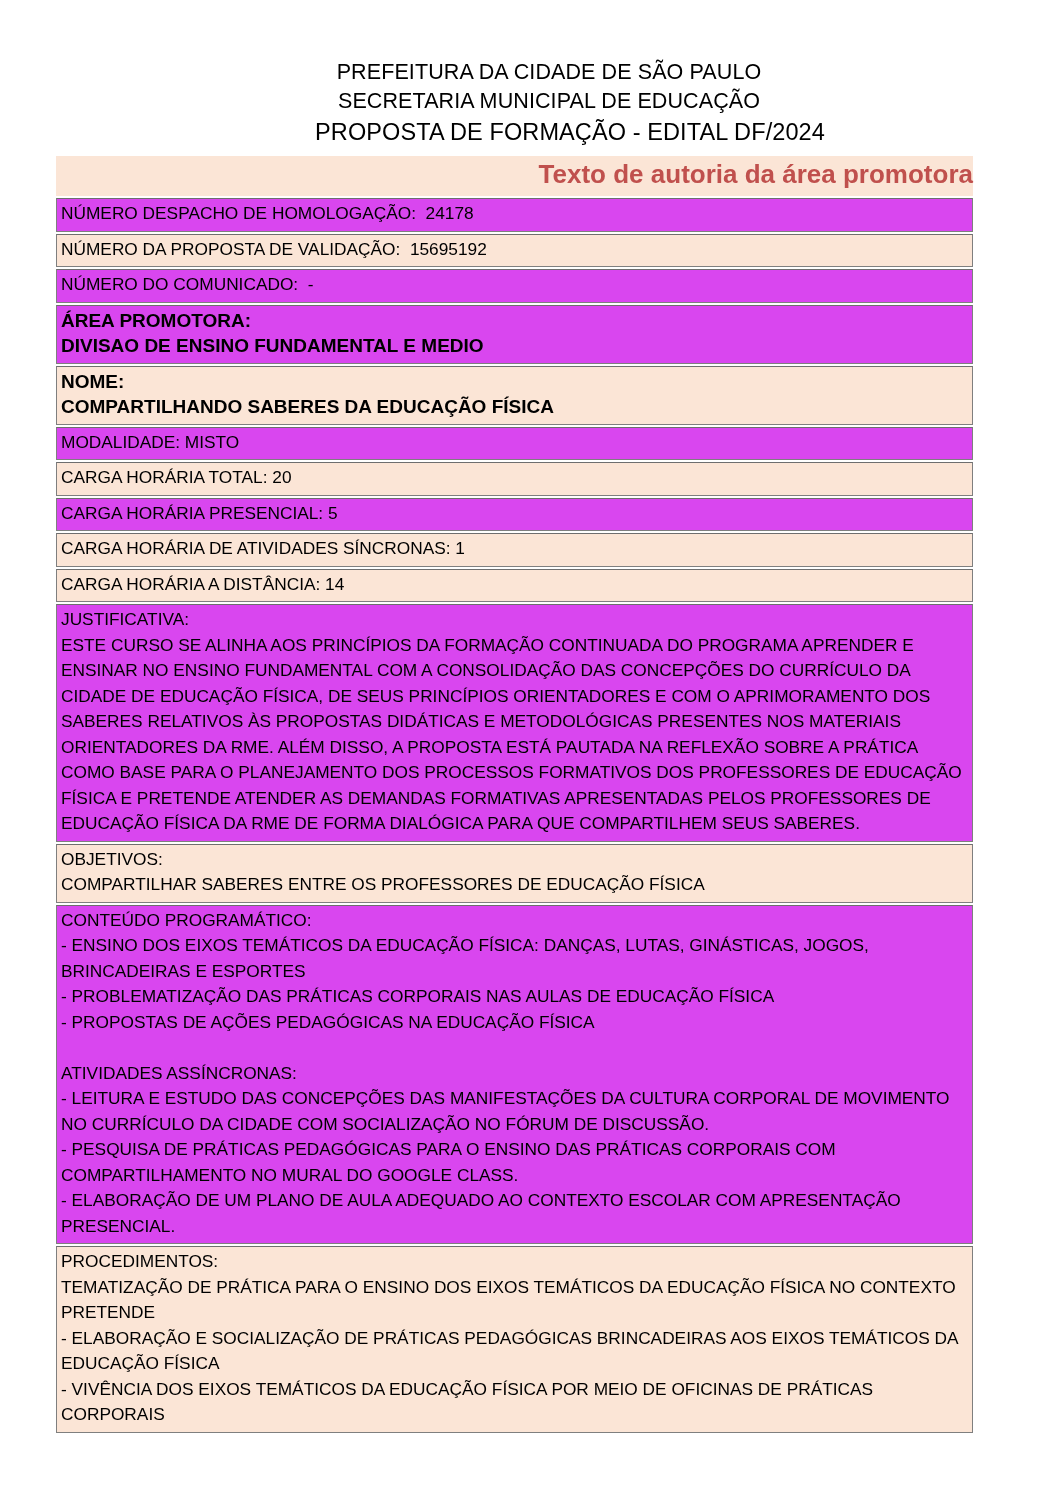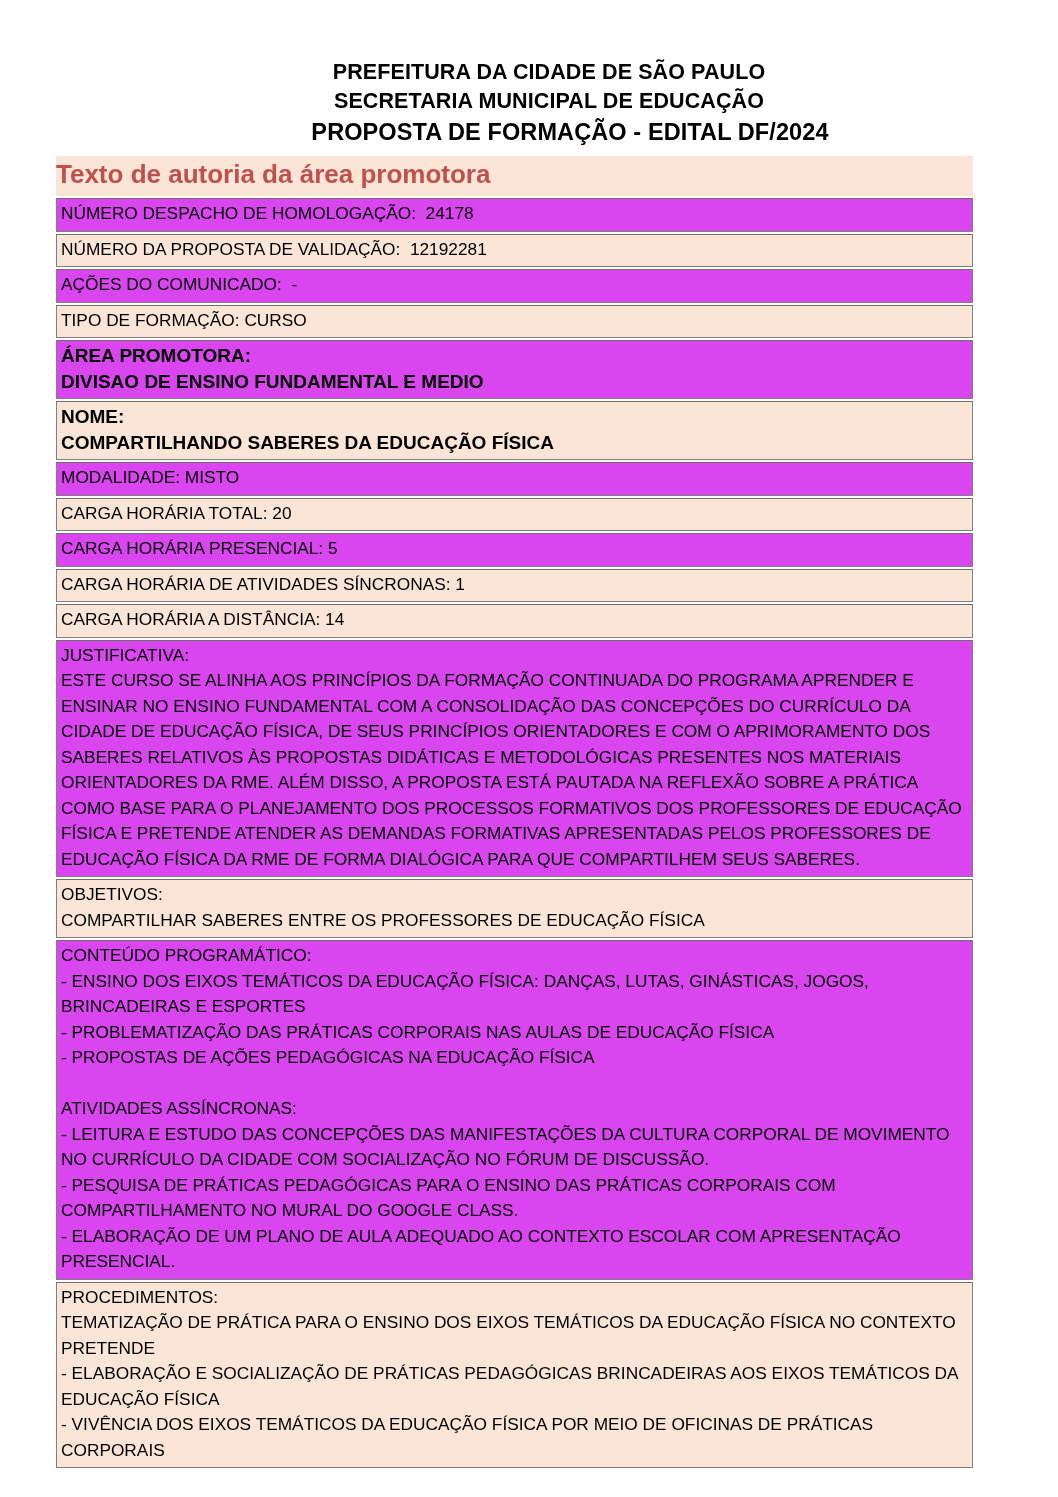--- a/index.html
+++ b/index.html
@@ -23,21 +23,21 @@
     padding: 0;
     position: relative;
   }
 
   
   .doc-header {
     padding-top: 58px;
     text-align: center;
   }
   .doc-header .hline {
-    font-weight: bold;
+    font-weight: normal;
     font-size: 21.5px;
     line-height: 29px;
     letter-spacing: 0.1px;
     white-space: nowrap;
     margin-left: 40px;
   }
   .doc-header .hline.big {
     font-size: 23.5px;
     line-height: 32px;
     padding-left: 42px;
@@ -45,21 +45,21 @@
 
   
   .doc-table {
     width: 917px;
     margin: 0 0 0 56px;
     padding-top: 8px;
   }
 
   .band {
     background: #fbe5d6;
-    text-align: left;
+    text-align: right;
     padding: 3px 0 6px 0;
   }
   .band .band-text {
     color: #c0504d;
     font-weight: bold;
     font-size: 26px;
     line-height: 31px;
   }
 
   .row {
@@ -97,27 +97,24 @@
 
   <div class="doc-table">
     <div class="band">
       <span class="band-text">Texto de autoria da área promotora</span>
     </div>
     <div id="rows-container">
         <div class="row">
           <div class="line">NÚMERO DESPACHO DE HOMOLOGAÇÃO:  24178</div>
         </div>
         <div class="row shaded">
-          <div class="line">NÚMERO DA PROPOSTA DE VALIDAÇÃO:  12192281</div>
+          <div class="line">NÚMERO DA PROPOSTA DE VALIDAÇÃO:  15695192</div>
         </div>
         <div class="row">
-          <div class="line">AÇÕES DO COMUNICADO:  -</div>
-        </div>
-        <div class="row shaded">
-          <div class="line">TIPO DE FORMAÇÃO: CURSO</div>
+          <div class="line">NÚMERO DO COMUNICADO:  -</div>
         </div>
         <div class="row">
           <div class="line bold">ÁREA PROMOTORA:</div>
           <div class="line bold">DIVISAO DE ENSINO FUNDAMENTAL E MEDIO</div>
         </div>
         <div class="row shaded">
           <div class="line bold">NOME:</div>
           <div class="line bold">COMPARTILHANDO SABERES DA EDUCAÇÃO FÍSICA</div>
         </div>
         <div class="row">

